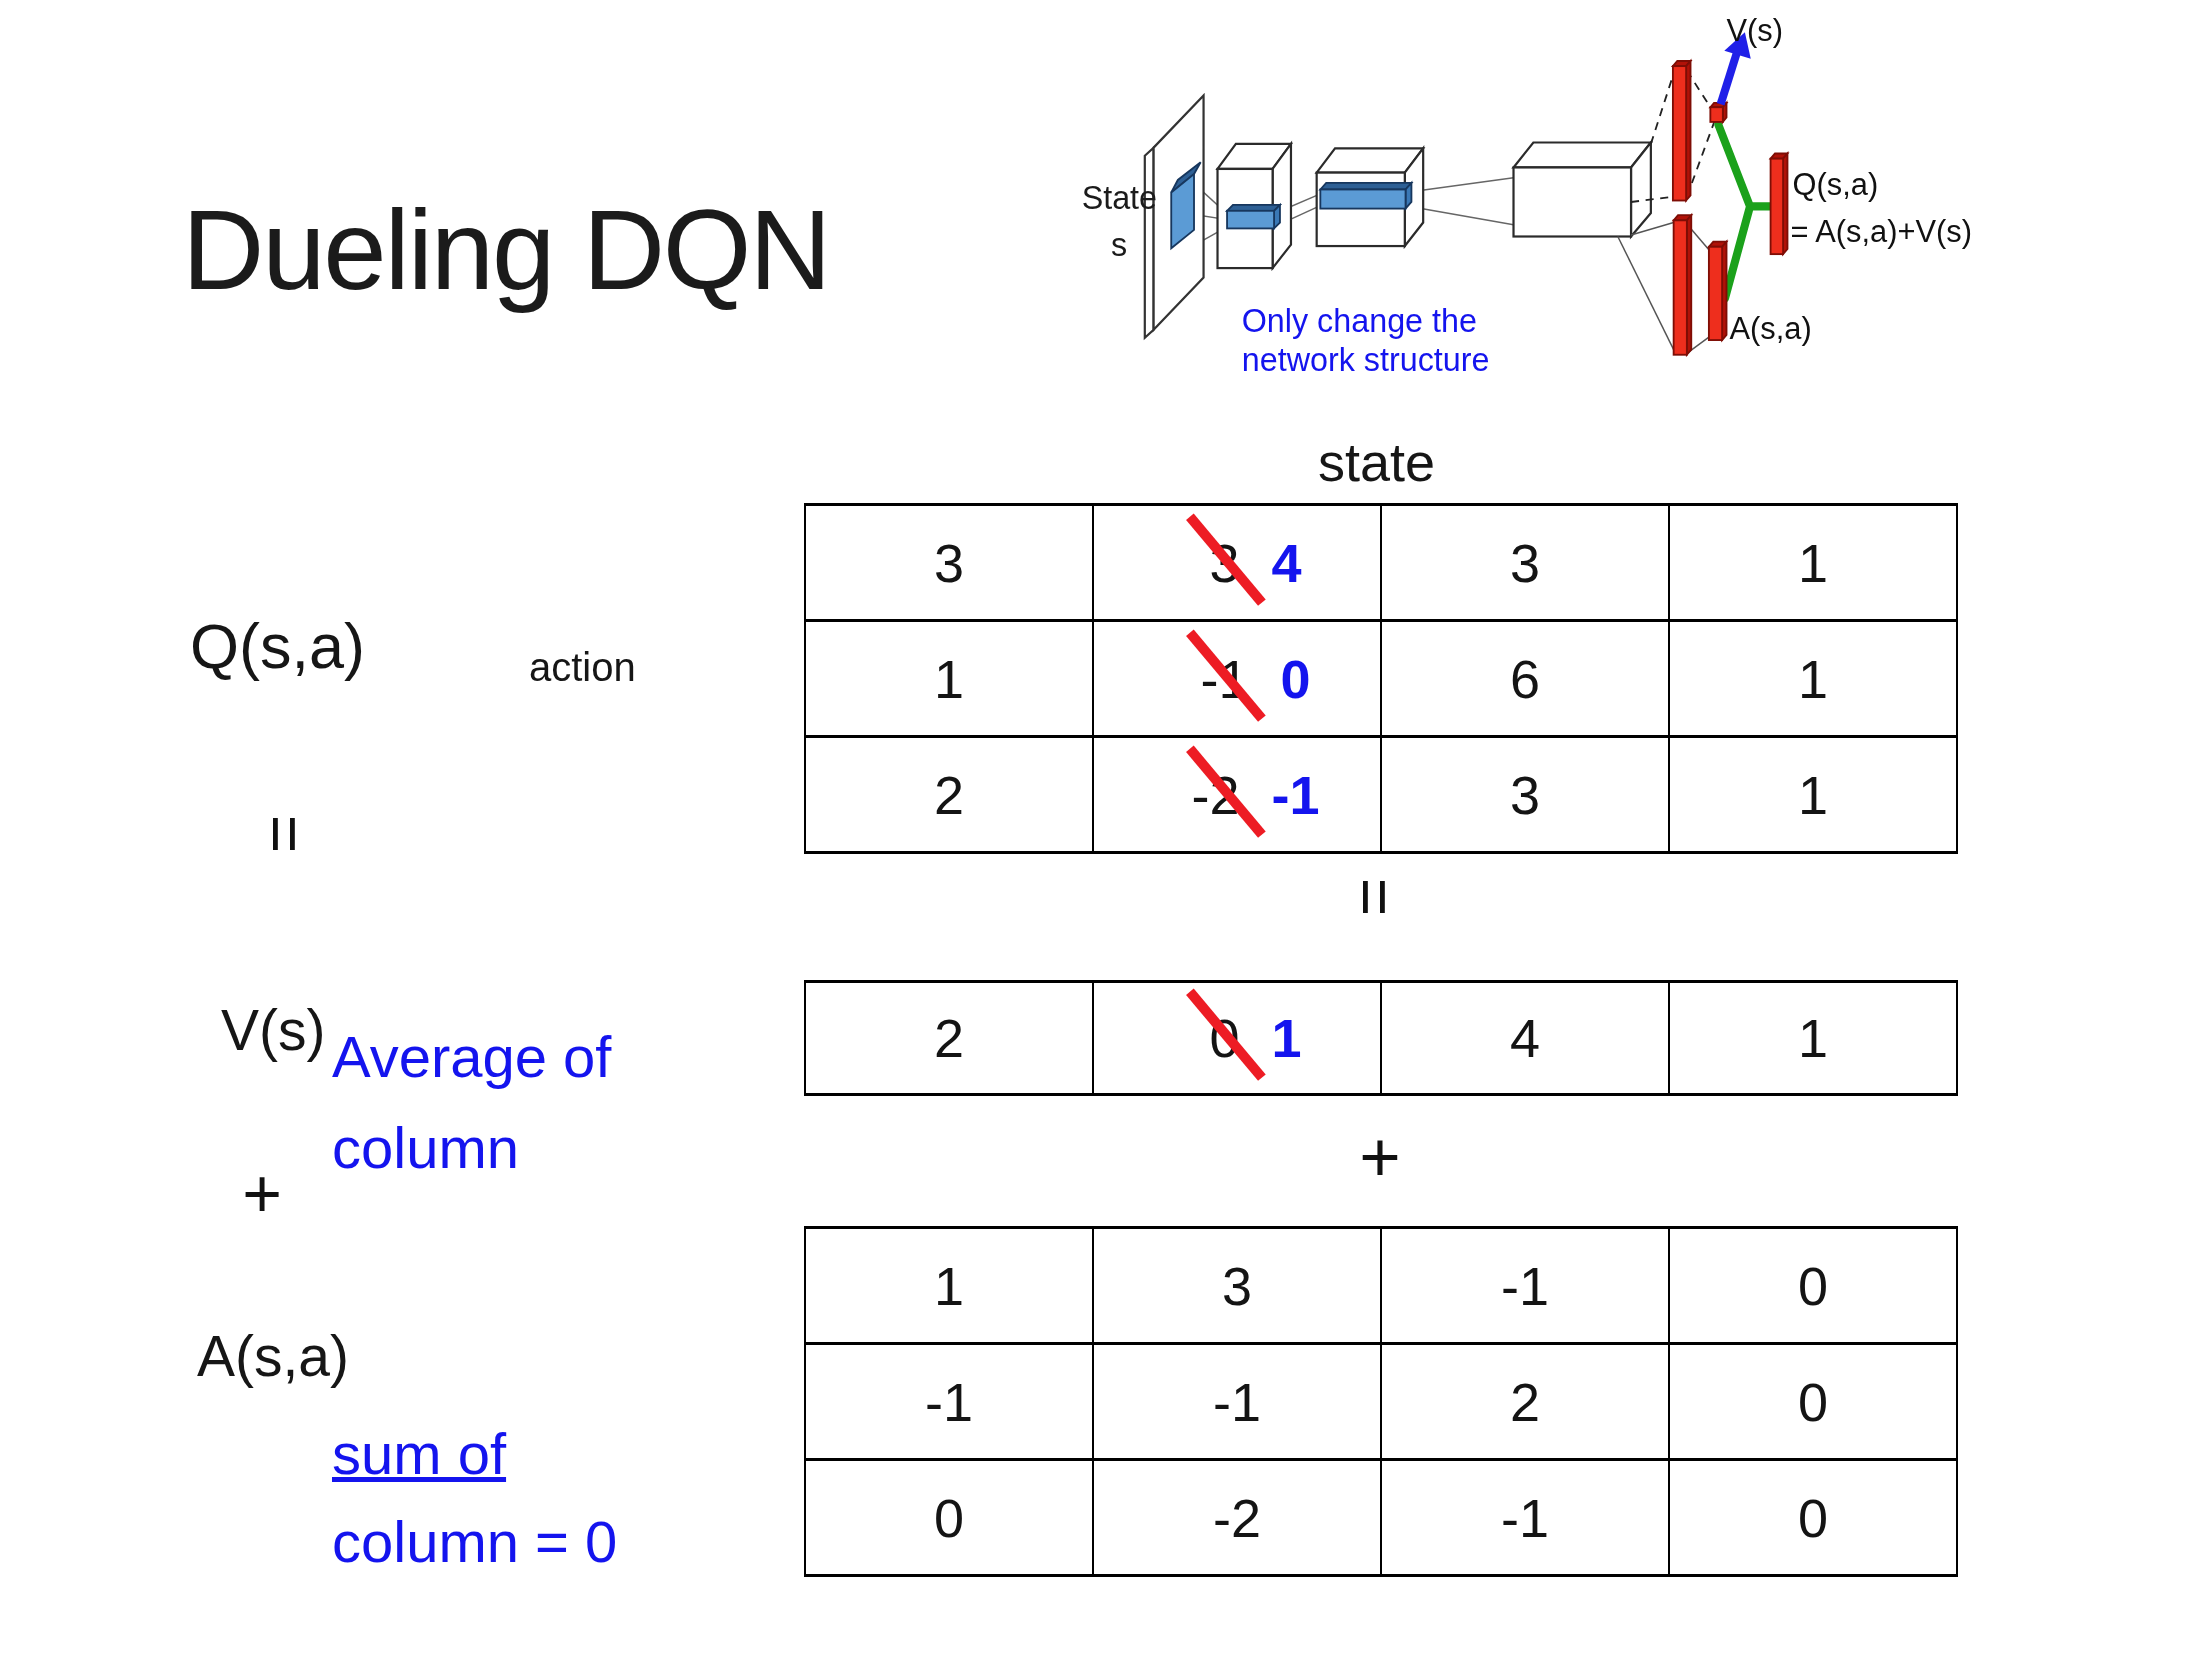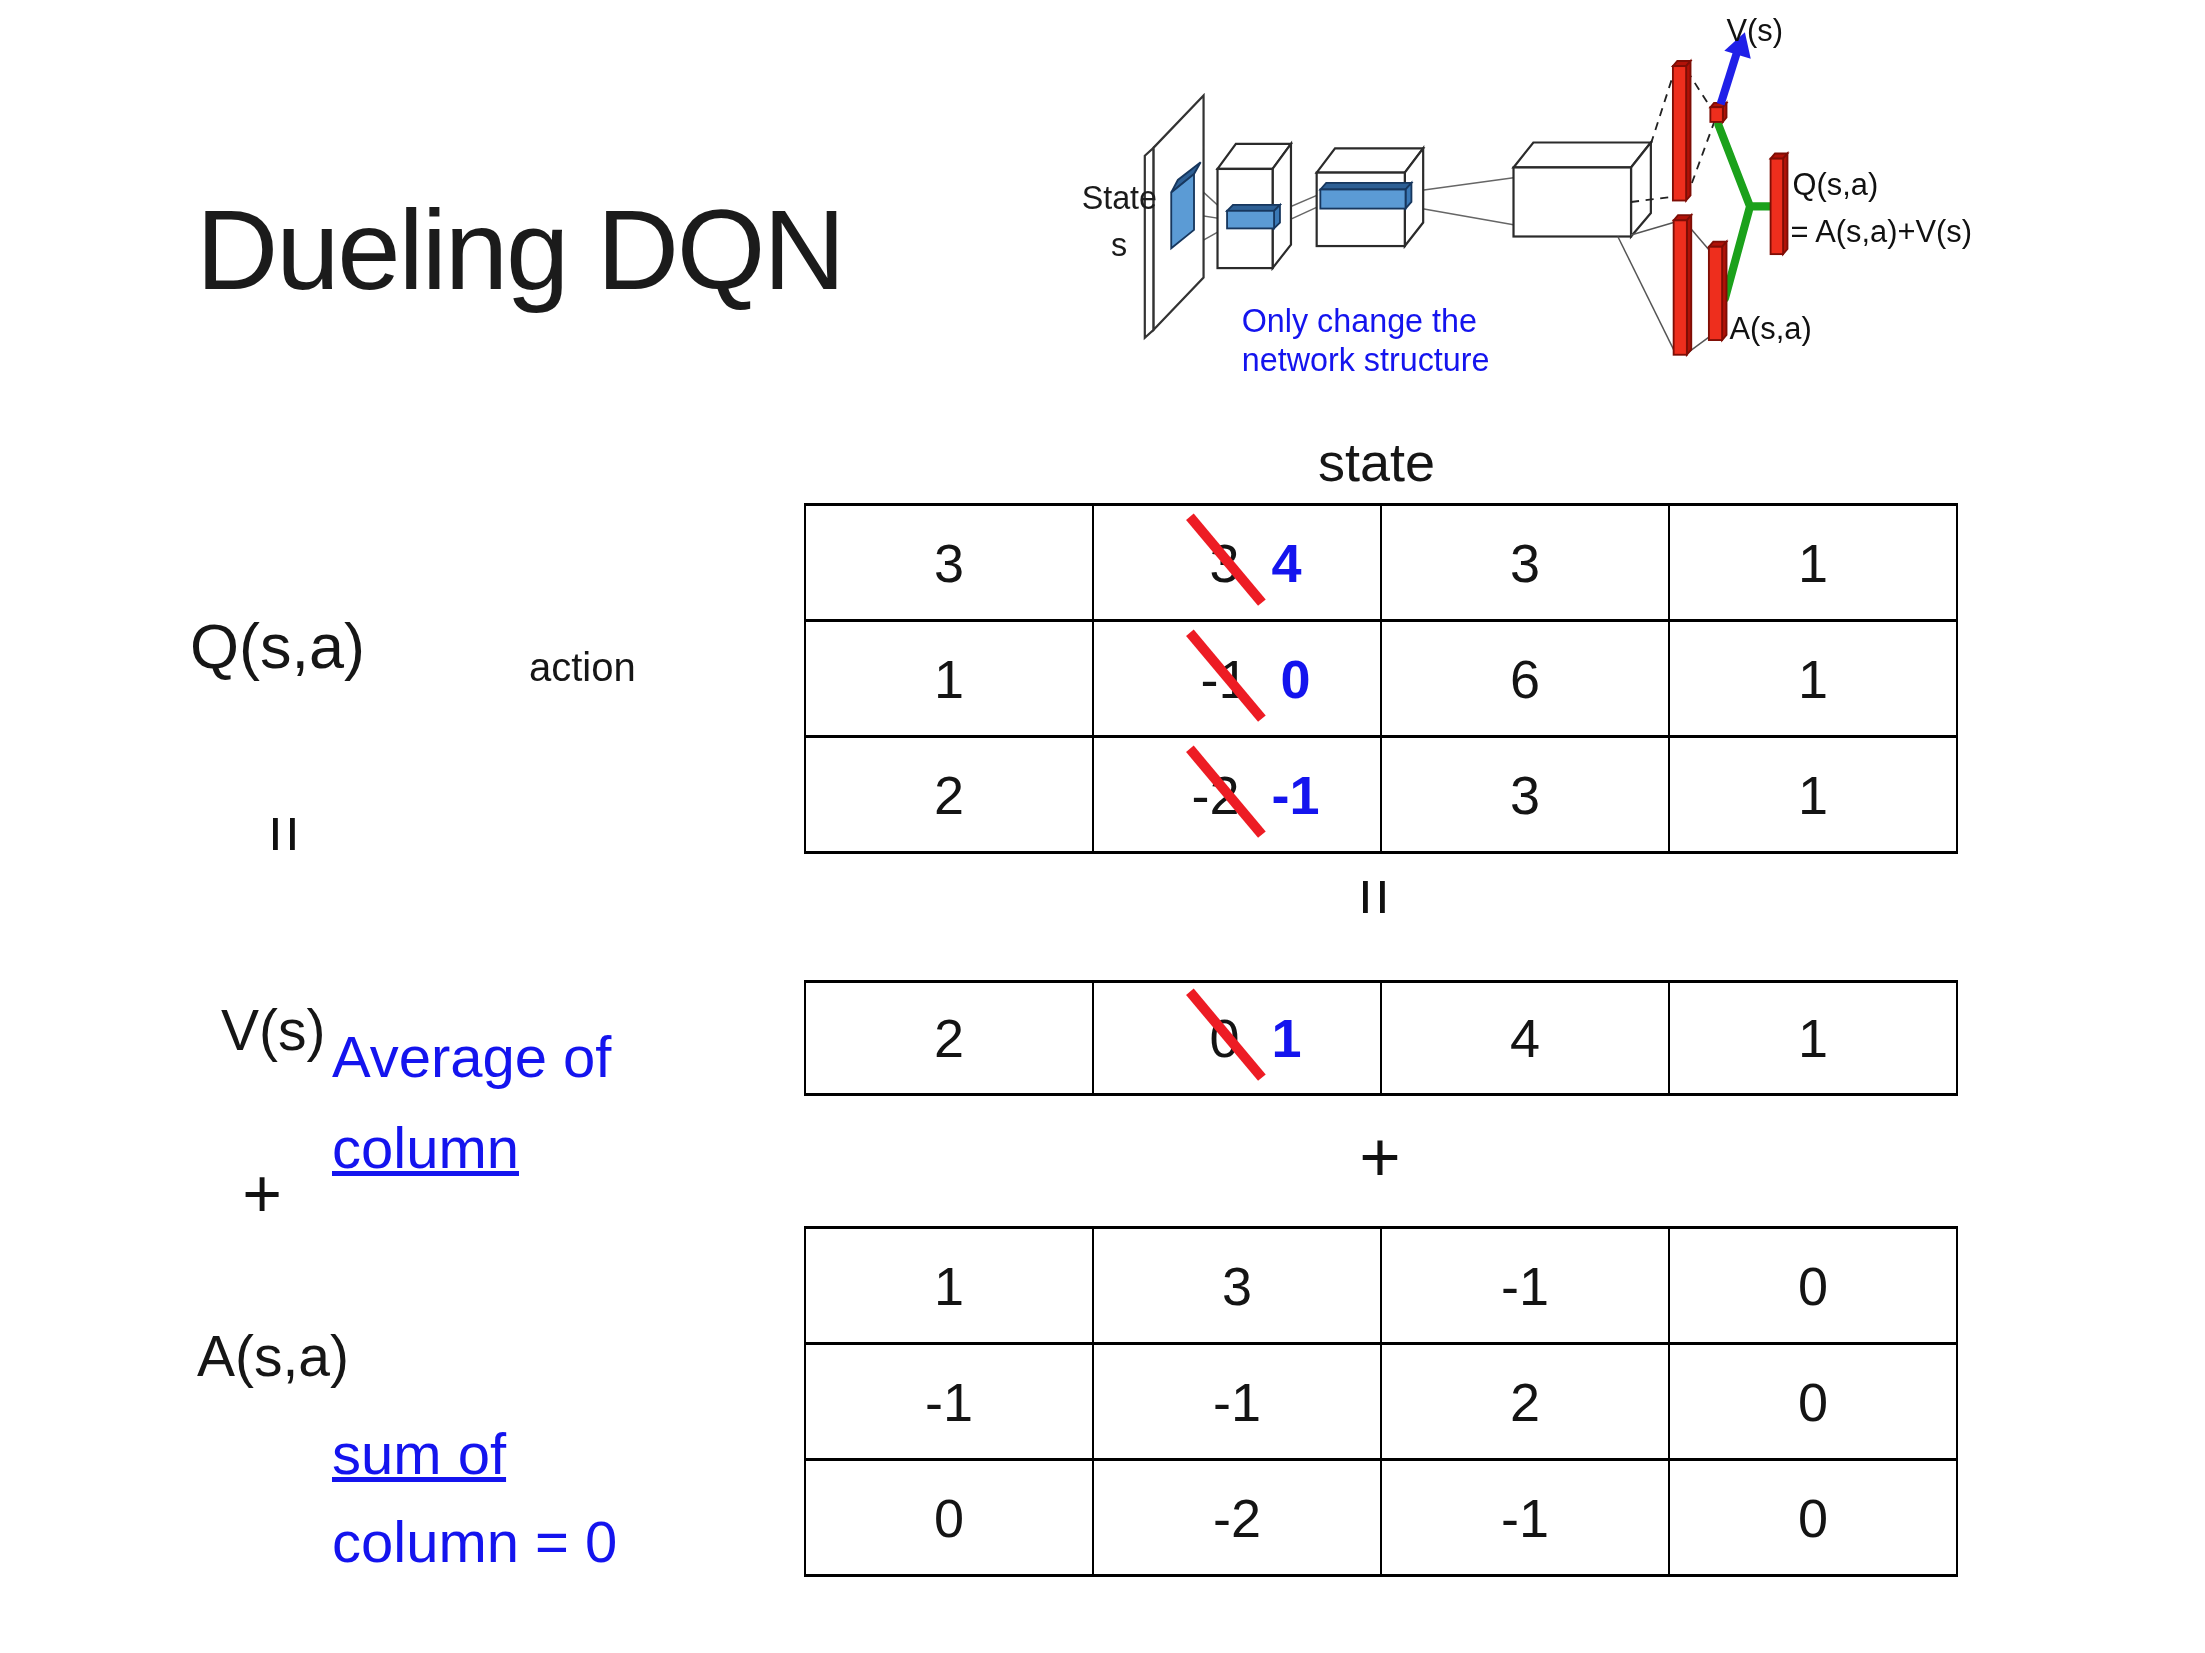--- a/index.html
+++ b/index.html
@@ -1,28 +1,28 @@
 <!DOCTYPE html>
 <html style="font-size:11.8px"><head>
 <meta charset="utf-8">
 <style>
   html,body{margin:0;padding:0;background:#ffffff;}
   body{width:2205px;height:1654px;position:relative;overflow:hidden;
        font-family:"Liberation Sans", sans-serif;color:#161616;}
   .abs{position:absolute;}
-  .title{left:196px;top:184px;font-size:114px;font-weight:400;color:#1b1b1b;
+  .title{left:182px;top:184px;font-size:114px;font-weight:400;color:#1b1b1b;
          letter-spacing:-2.2px;white-space:nowrap;}
   .state-label{left:804px;top:431px;width:1145px;text-align:center;font-size:54px;}
   .q-label{left:190px;top:610px;font-size:63px;}
   .action-label{left:529px;top:645px;width:243px;text-align:left;font-size:40px;}
   .v-label{left:221px;top:997px;font-size:57px;}
   .a-label{left:197px;top:1323px;font-size:57px;}
   .blue-note{font-size:58px;color:#1414ee;white-space:nowrap;}
   .avg1{left:332px;top:1023px;}
-  .avg2{left:332px;top:1114px;text-decoration:underline;}
+  .avg2{left:332px;top:1114px;}
   .sum1{left:332px;top:1420px;text-decoration:underline;}
   .sum2{left:332px;top:1508px;text-align:center;}
   .sym{width:88px;height:88px;line-height:88px;text-align:center;font-size:66px;
        color:#111;}
   .rot90{transform:rotate(90deg);}
   .eq-left{left:241px;top:790px;}
   .eq-center{left:1331px;top:853px;}
   .plus-left{left:218px;top:1149px;font-size:68px;}
   .plus-center{left:1336px;top:1113px;font-size:71px;}
 

